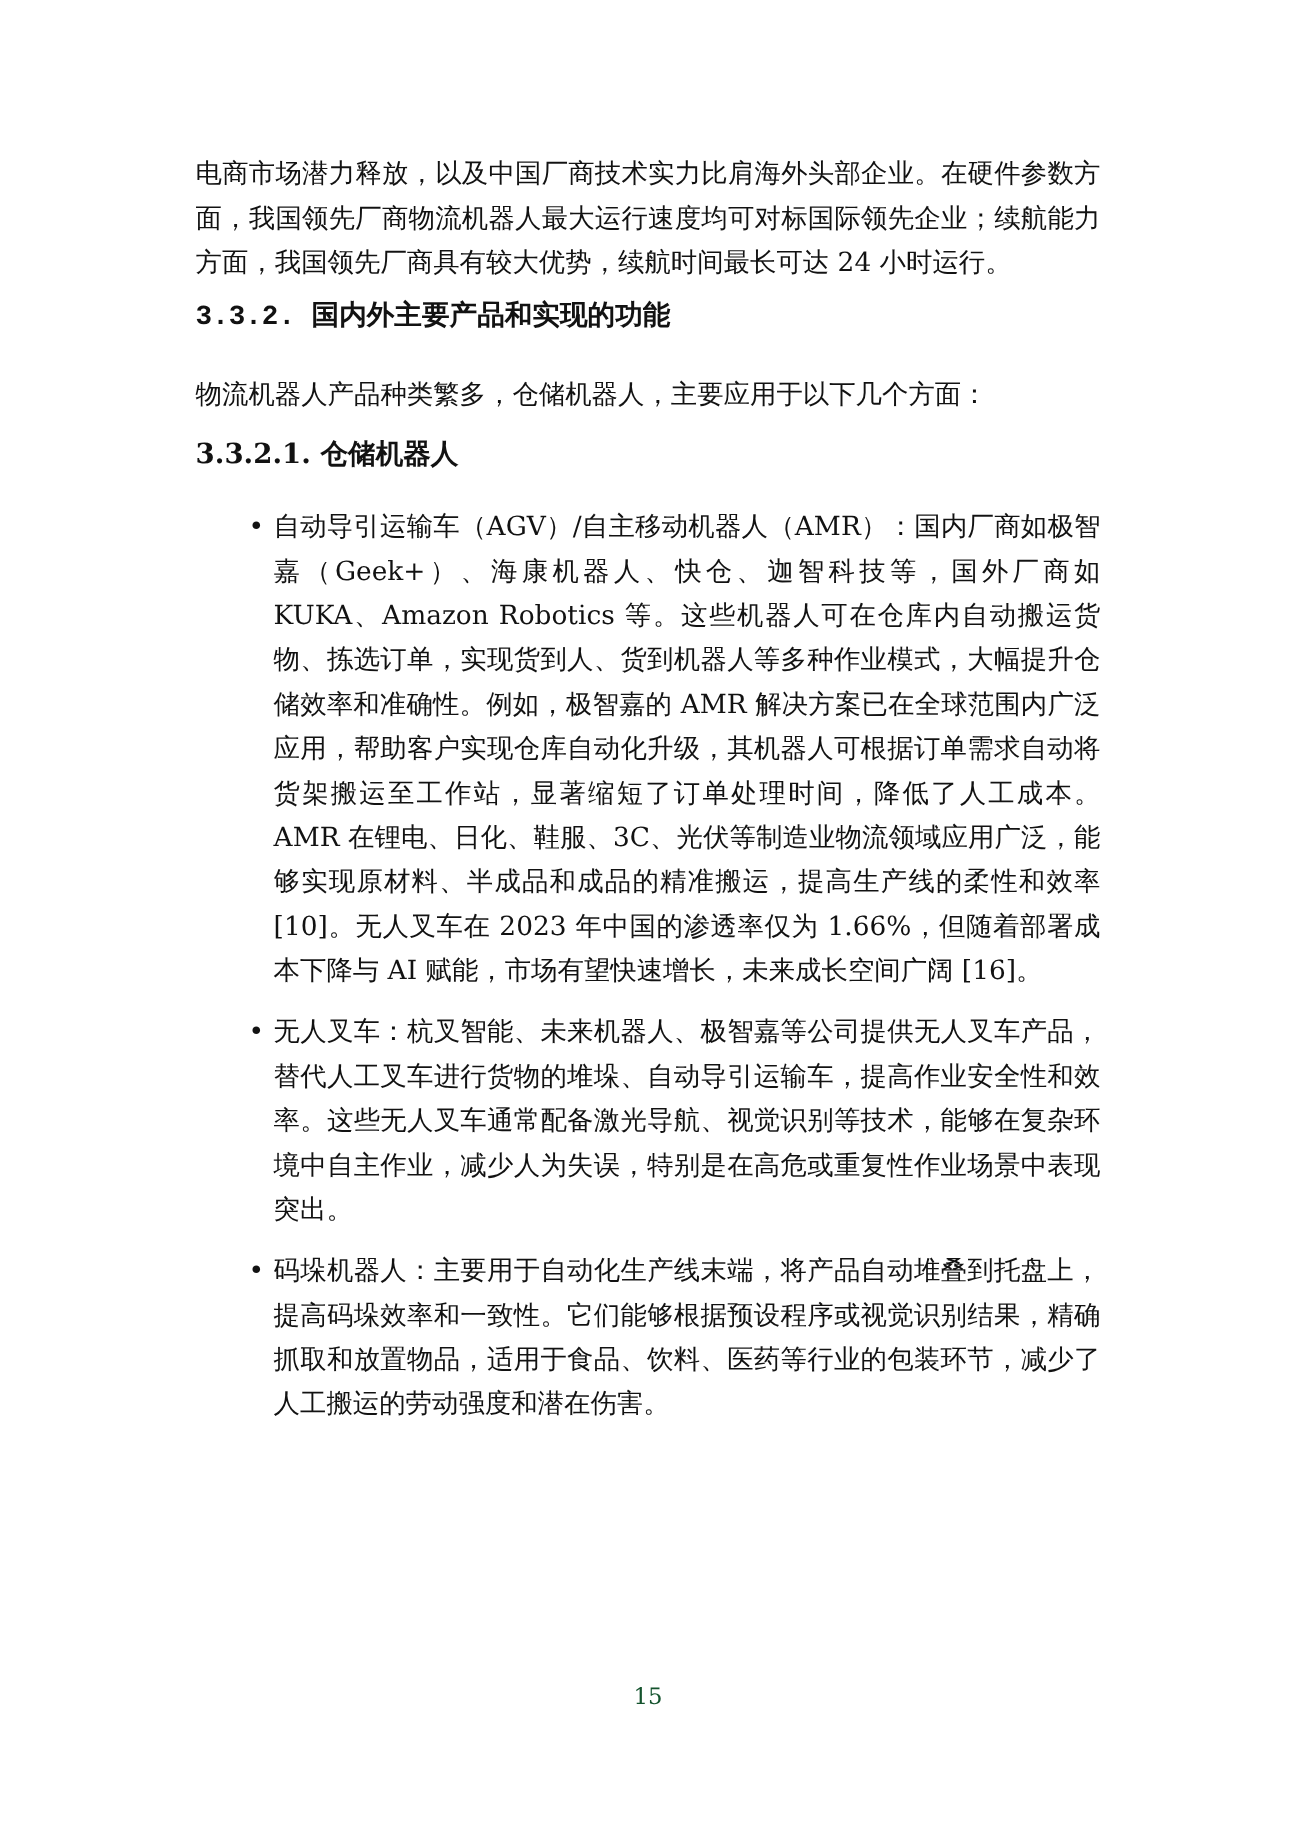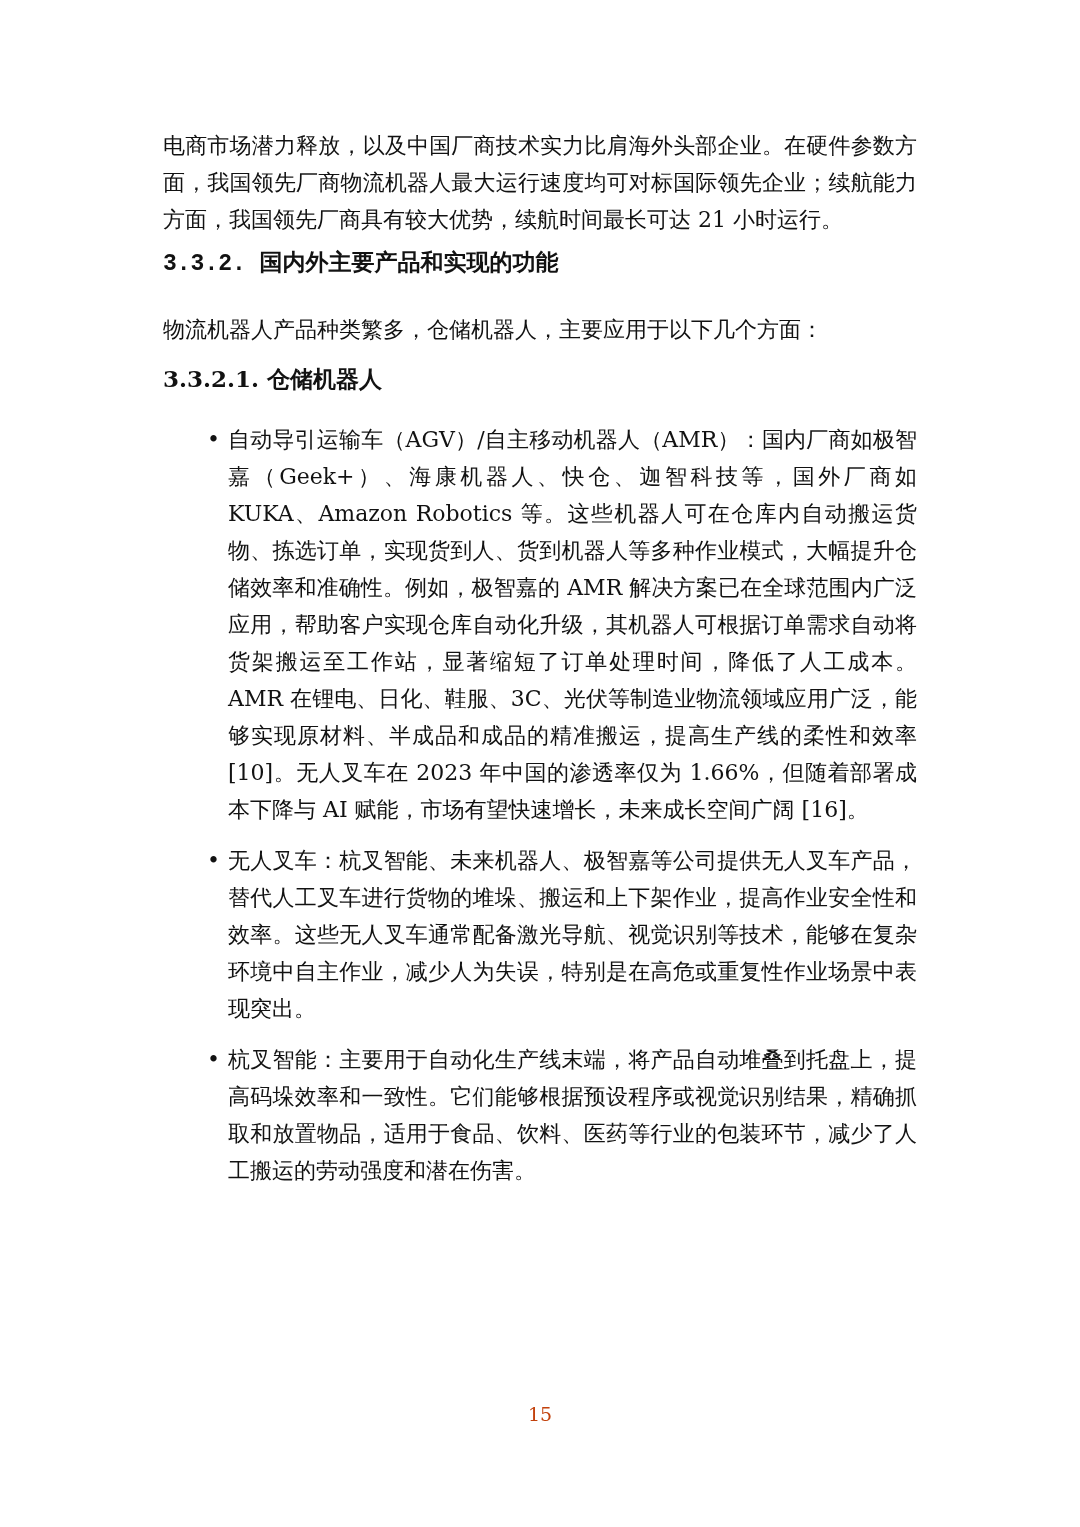--- a/index.html
+++ b/index.html
@@ -62,50 +62,50 @@
     font-weight: normal;
   }
   .page-number {
     position: absolute;
     top: 1402px;
     left: 0;
     width: 100%;
     text-align: center;
     font-size: 19px;
     line-height: 24px;
-    color: #c2410c;
+    color: #14532d;
   }
 </style>
 </head>
 <body>
 
 <div class="page">
 
-  <p class="body-text">电商市场潜力释放，以及中国厂商技术实力比肩海外头部企业。在硬件参数方面，我国领先厂商物流机器人最大运行速度均可对标国际领先企业；续航能力方面，我国领先厂商具有较大优势，续航时间最长可达 21 小时运行。</p>
+  <p class="body-text">电商市场潜力释放，以及中国厂商技术实力比肩海外头部企业。在硬件参数方面，我国领先厂商物流机器人最大运行速度均可对标国际领先企业；续航能力方面，我国领先厂商具有较大优势，续航时间最长可达 24 小时运行。</p>
 
   <h2 class="heading-2">3.3.2. 国内外主要产品和实现的功能</h2>
 
   <p class="body-text para-intro">物流机器人产品种类繁多，仓储机器人，主要应用于以下几个方面：</p>
 
   <h3 class="heading-3">3.3.2.1. 仓储机器人</h3>
 
   <ul class="bullet-list">
 
     <li class="bullet-item">
       <span class="bullet-marker">•</span>
       <span class="bullet-term">自动导引运输车（AGV）/自主移动机器人（AMR）：</span><span>国内厂商如极智嘉（Geek+）、海康机器人、快仓、迦智科技等，国外厂商如 KUKA、Amazon Robotics 等。这些机器人可在仓库内自动搬运货物、拣选订单，实现货到人、货到机器人等多种作业模式，大幅提升仓储效率和准确性。例如，极智嘉的 AMR 解决方案已在全球范围内广泛应用，帮助客户实现仓库自动化升级，其机器人可根据订单需求自动将货架搬运至工作站，显著缩短了订单处理时间，降低了人工成本。AMR 在锂电、日化、鞋服、3C、光伏等制造业物流领域应用广泛，能够实现原材料、半成品和成品的精准搬运，提高生产线的柔性和效率 [10]。无人叉车在 2023 年中国的渗透率仅为 1.66%，但随着部署成本下降与 AI 赋能，市场有望快速增长，未来成长空间广阔 [16]。</span>
     </li>
 
     <li class="bullet-item">
       <span class="bullet-marker">•</span>
-      <span class="bullet-term">无人叉车：</span><span>杭叉智能、未来机器人、极智嘉等公司提供无人叉车产品，替代人工叉车进行货物的堆垛、搬运和上下架作业，提高作业安全性和效率。这些无人叉车通常配备激光导航、视觉识别等技术，能够在复杂环境中自主作业，减少人为失误，特别是在高危或重复性作业场景中表现突出。</span>
+      <span class="bullet-term">无人叉车：</span><span>杭叉智能、未来机器人、极智嘉等公司提供无人叉车产品，替代人工叉车进行货物的堆垛、自动导引运输车，提高作业安全性和效率。这些无人叉车通常配备激光导航、视觉识别等技术，能够在复杂环境中自主作业，减少人为失误，特别是在高危或重复性作业场景中表现突出。</span>
     </li>
 
     <li class="bullet-item">
       <span class="bullet-marker">•</span>
-      <span class="bullet-term">杭叉智能：</span><span>主要用于自动化生产线末端，将产品自动堆叠到托盘上，提高码垛效率和一致性。它们能够根据预设程序或视觉识别结果，精确抓取和放置物品，适用于食品、饮料、医药等行业的包装环节，减少了人工搬运的劳动强度和潜在伤害。</span>
+      <span class="bullet-term">码垛机器人：</span><span>主要用于自动化生产线末端，将产品自动堆叠到托盘上，提高码垛效率和一致性。它们能够根据预设程序或视觉识别结果，精确抓取和放置物品，适用于食品、饮料、医药等行业的包装环节，减少了人工搬运的劳动强度和潜在伤害。</span>
     </li>
 
   </ul>
 
   <div class="page-number">15</div>
 
 </div>
 
 </body></html>

